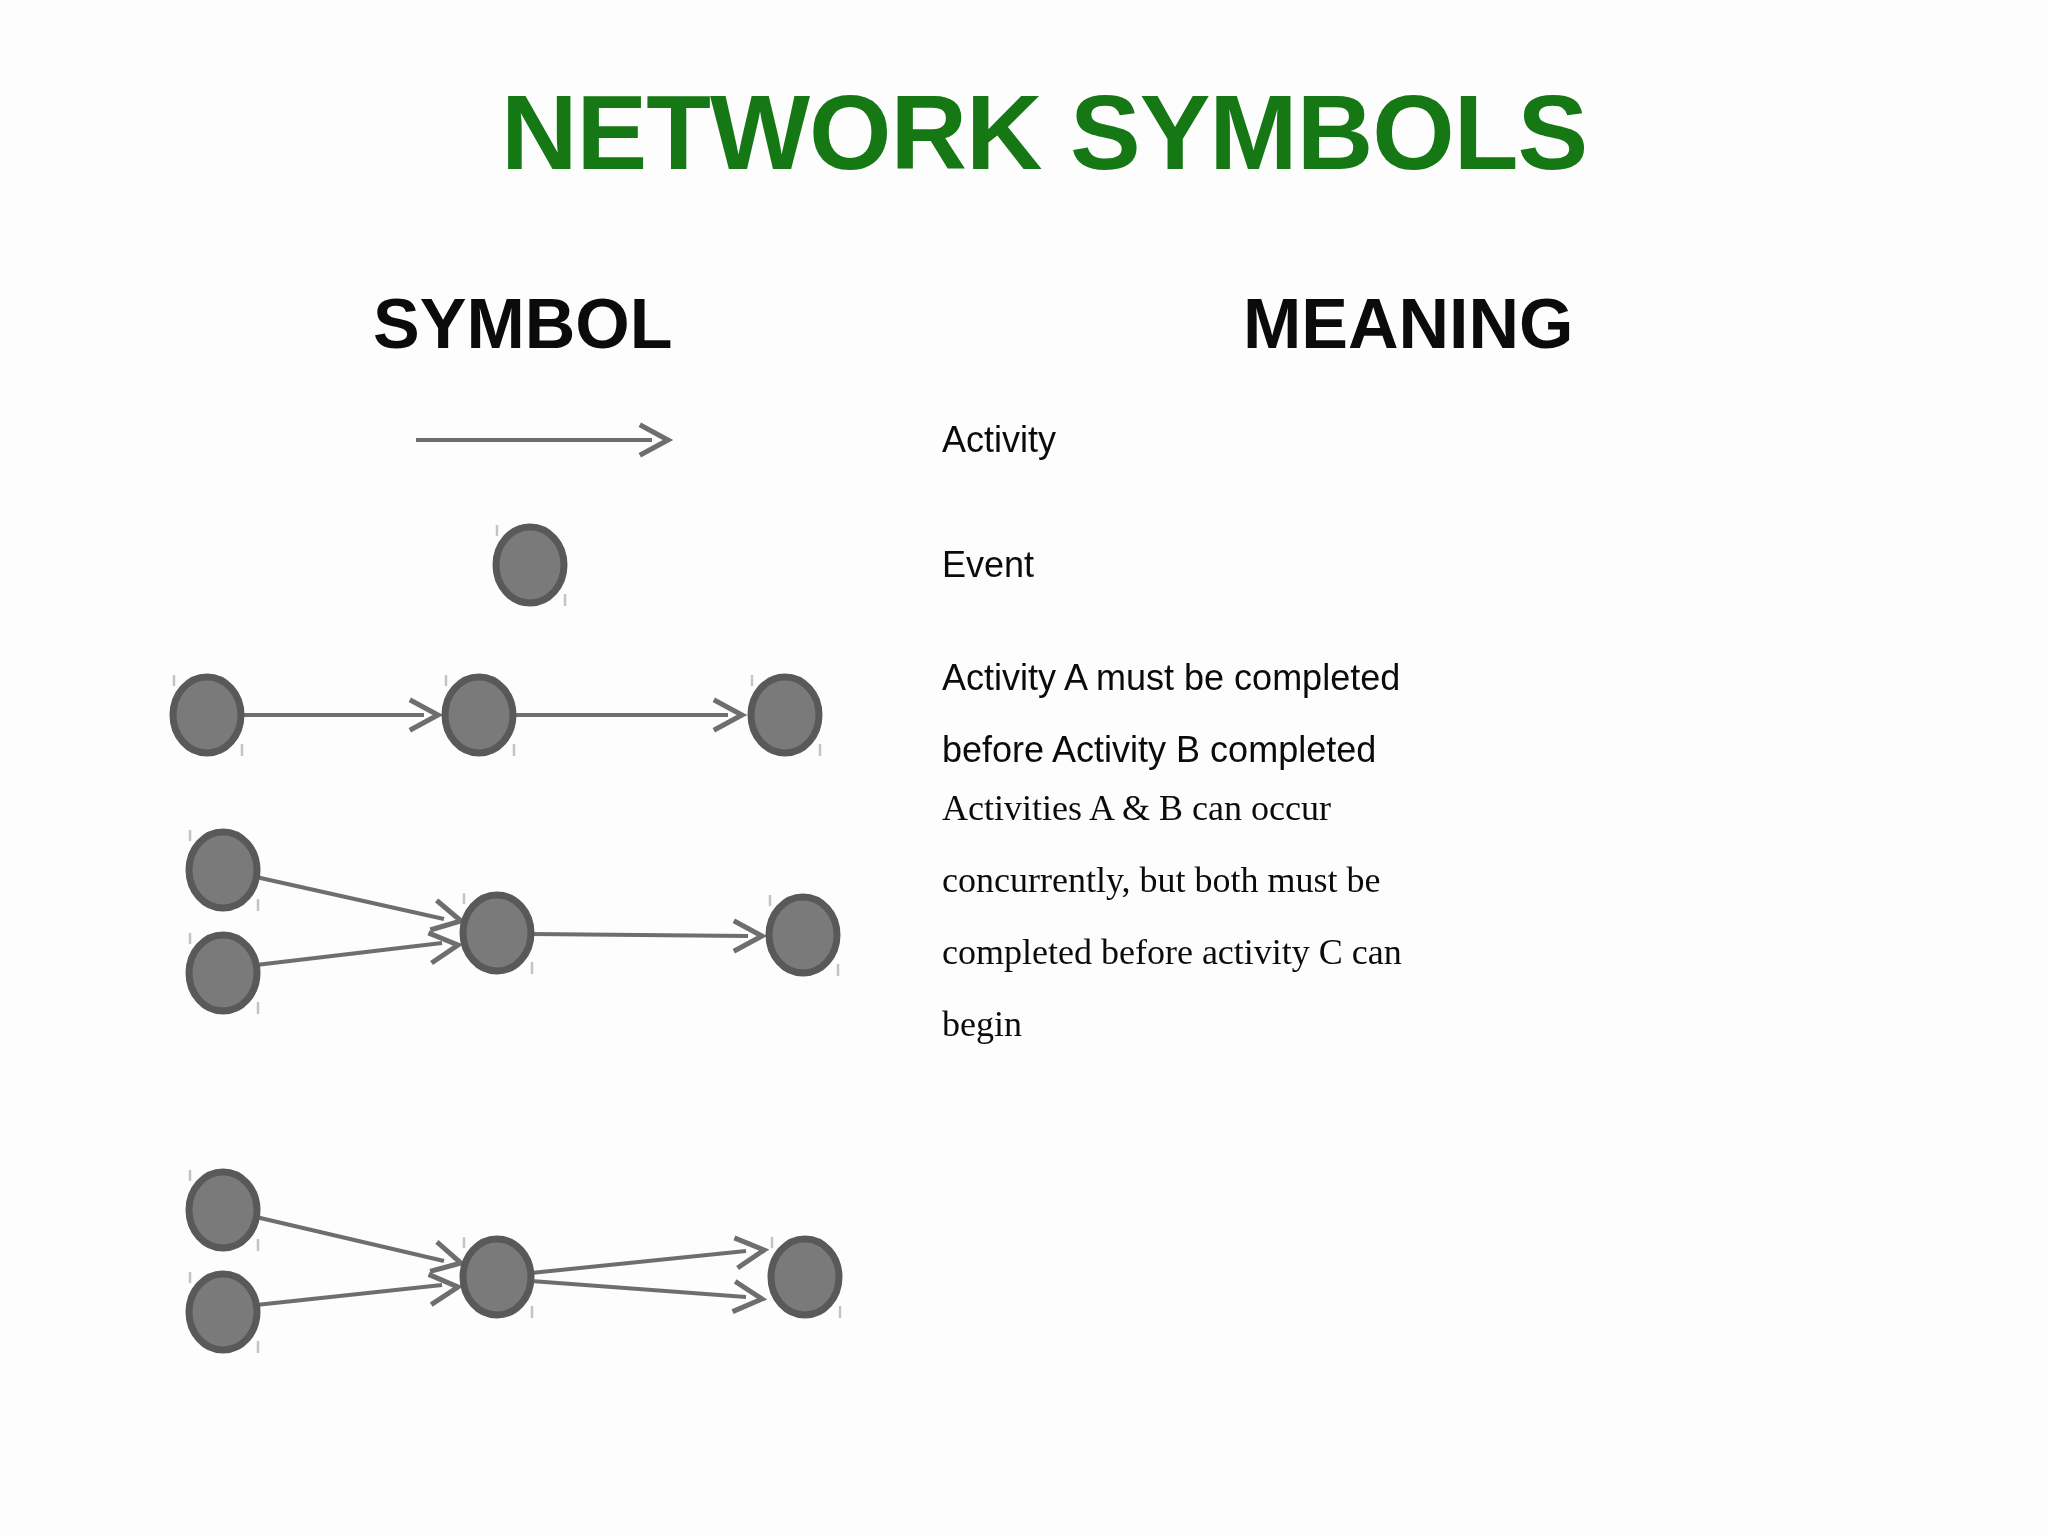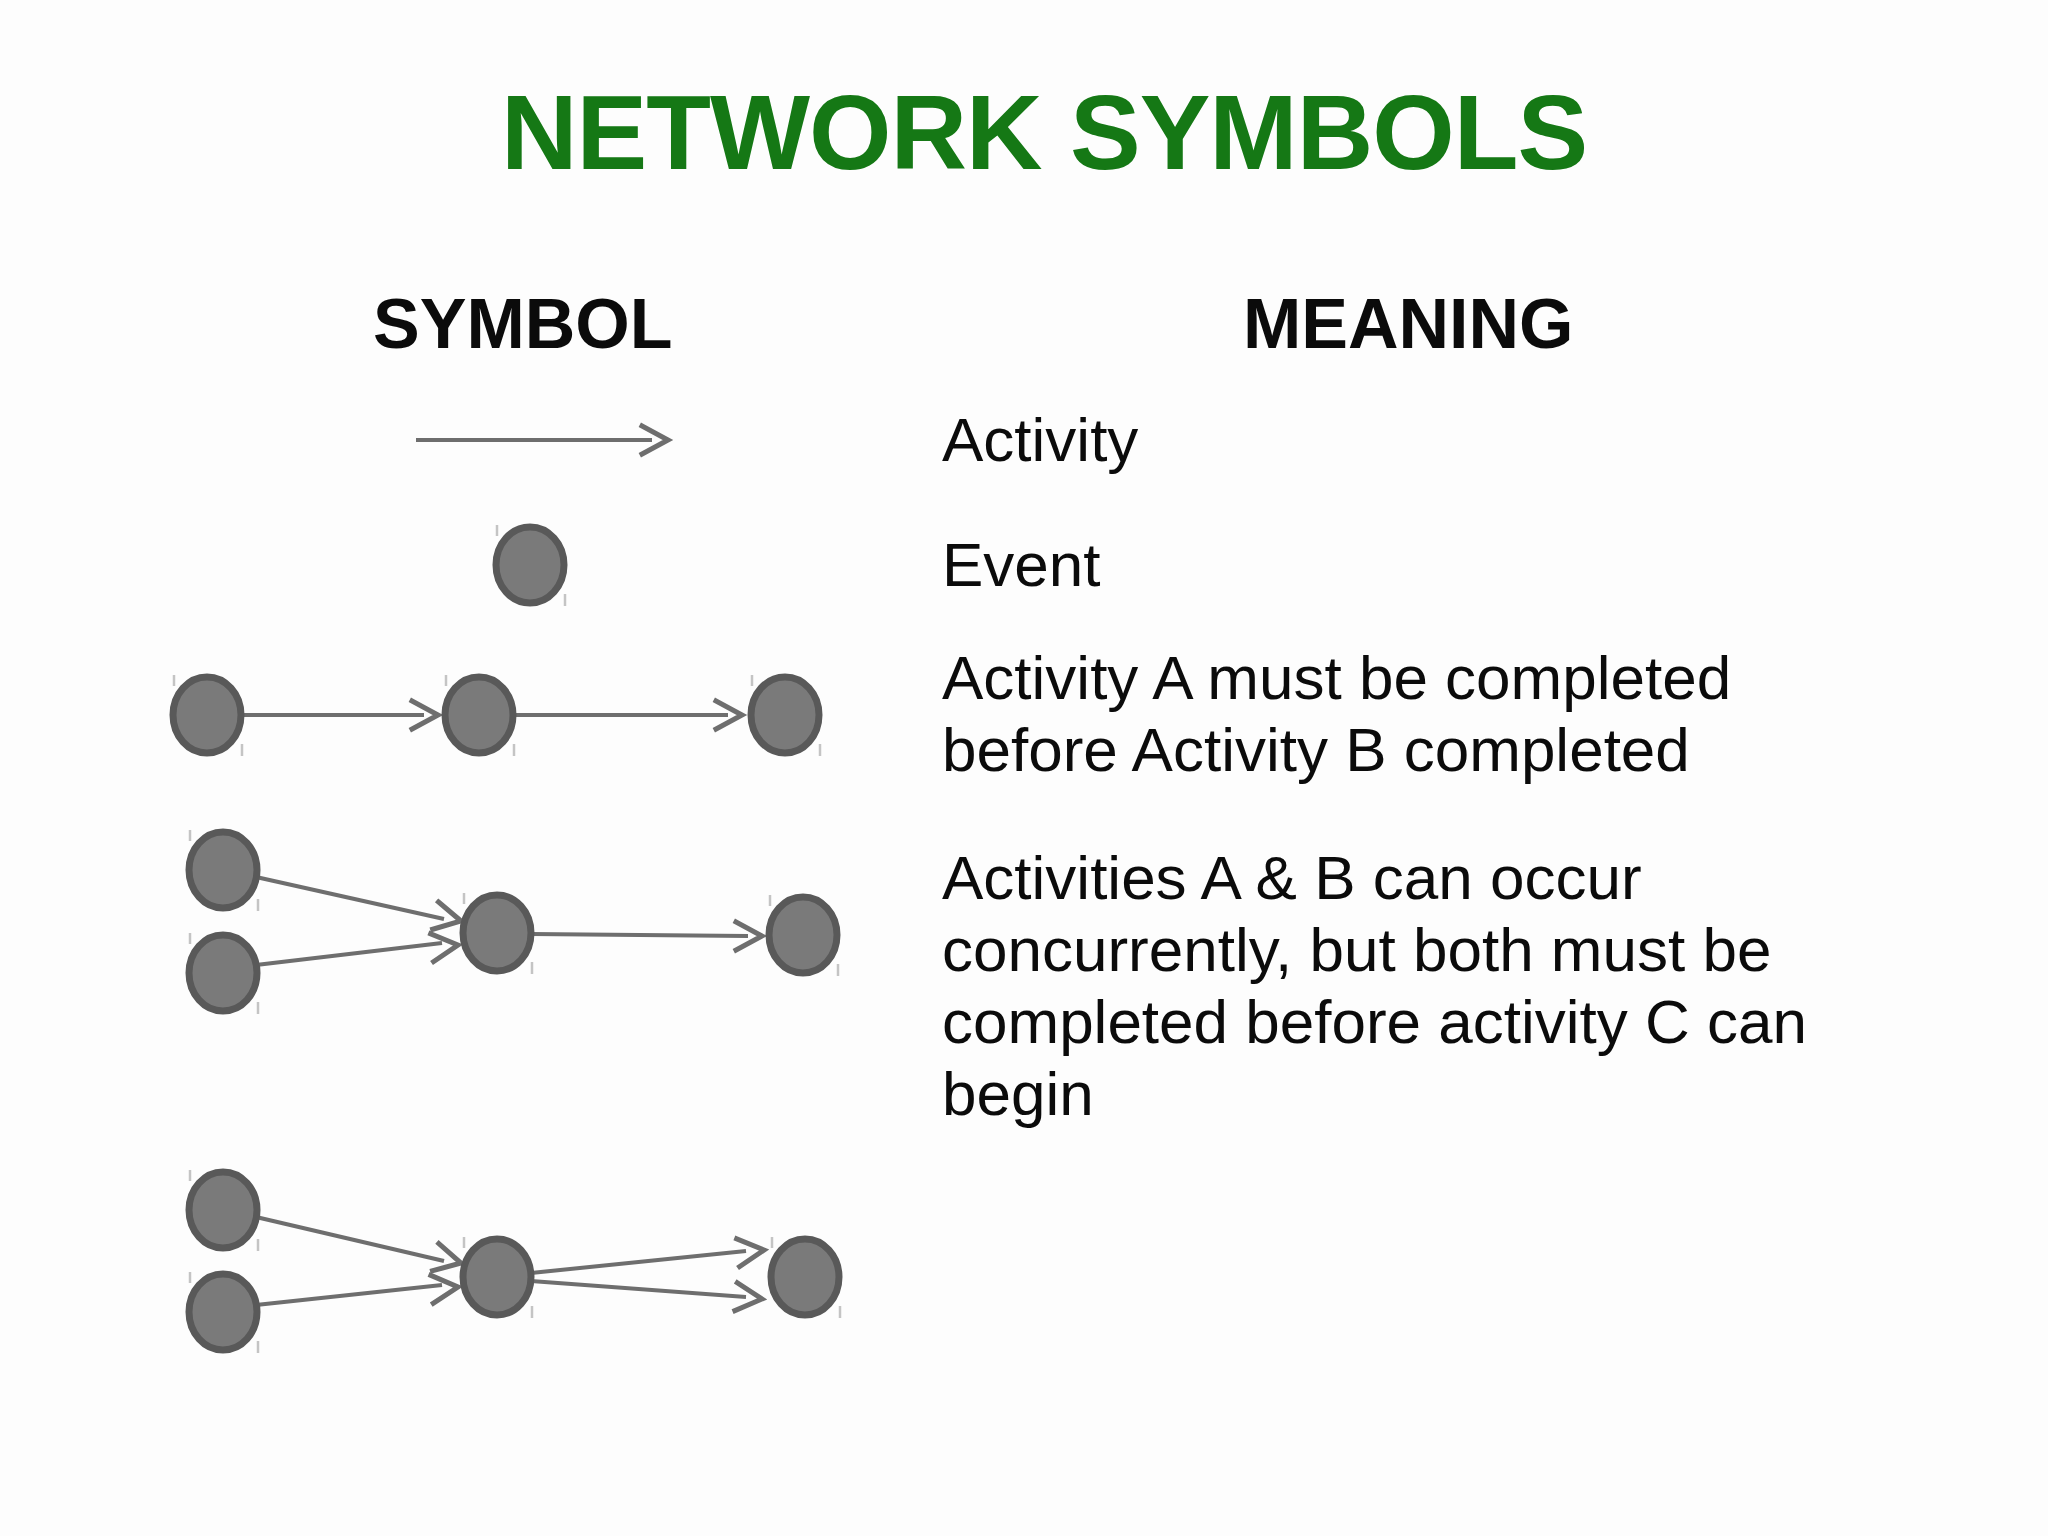--- a/index.html
+++ b/index.html
@@ -40,29 +40,29 @@
   .symbol-canvas {
     position: absolute;
     inset: 0;
     width: 100%;
     height: 100%;
   }
 
   .meaning-text {
     position: absolute;
     left: 942px;
-    font-size: 62px;
+    font-size: 36px;
     line-height: 72px;
     color: var(--text-color, #0b0b0b);
     white-space: pre-line;
   }
   .mt-1 { top: 404px; }
   .mt-2 { top: 529px; }
   .mt-3 { top: 642px; }
-  .mt-4 { top: 842px; }
+  .mt-4 { top: 772px; font-family: Liberation Serif, serif; }
   .mt-5 { top: 1134px; }
 
   
   .node {
     fill: var(--node-fill, #7a7a7a);
     stroke: var(--node-border, #595959);
     stroke-width: 7;
   }
   .edge {
     stroke: var(--connector-color, #6e6e6e);

